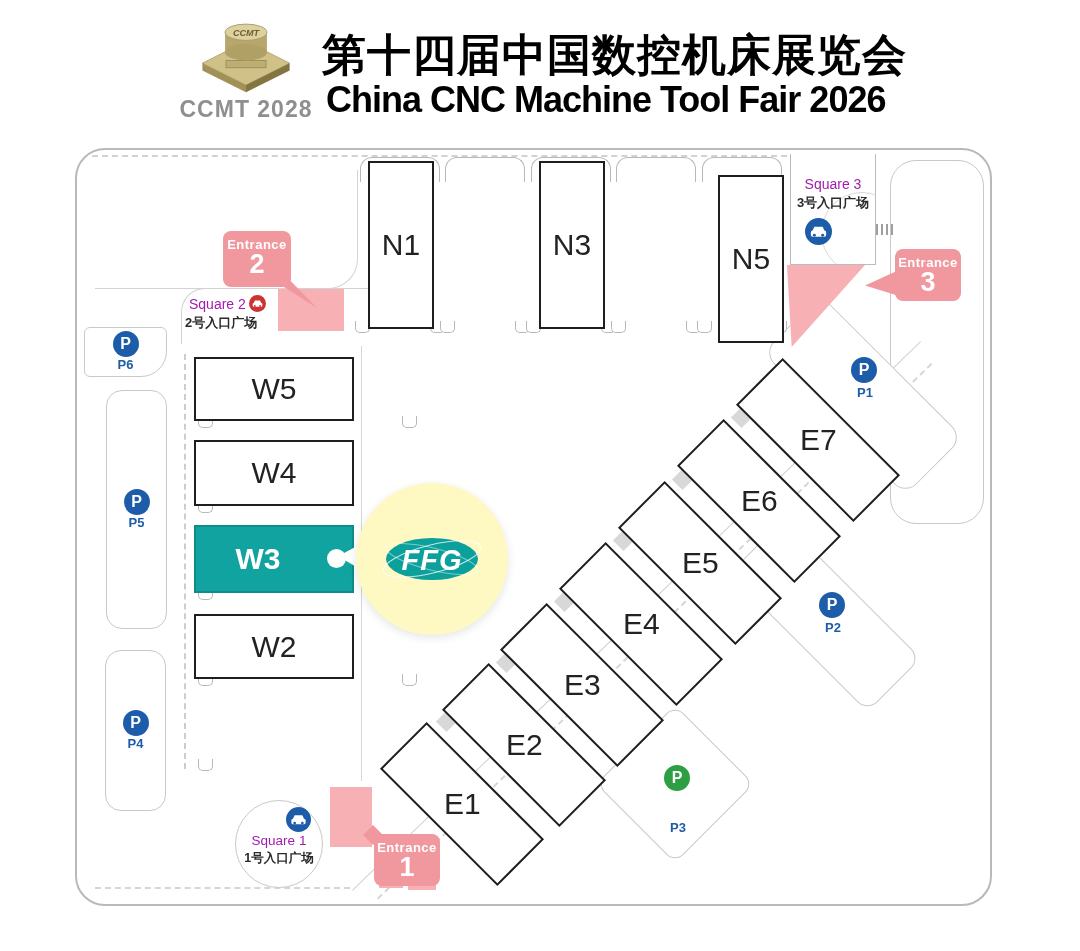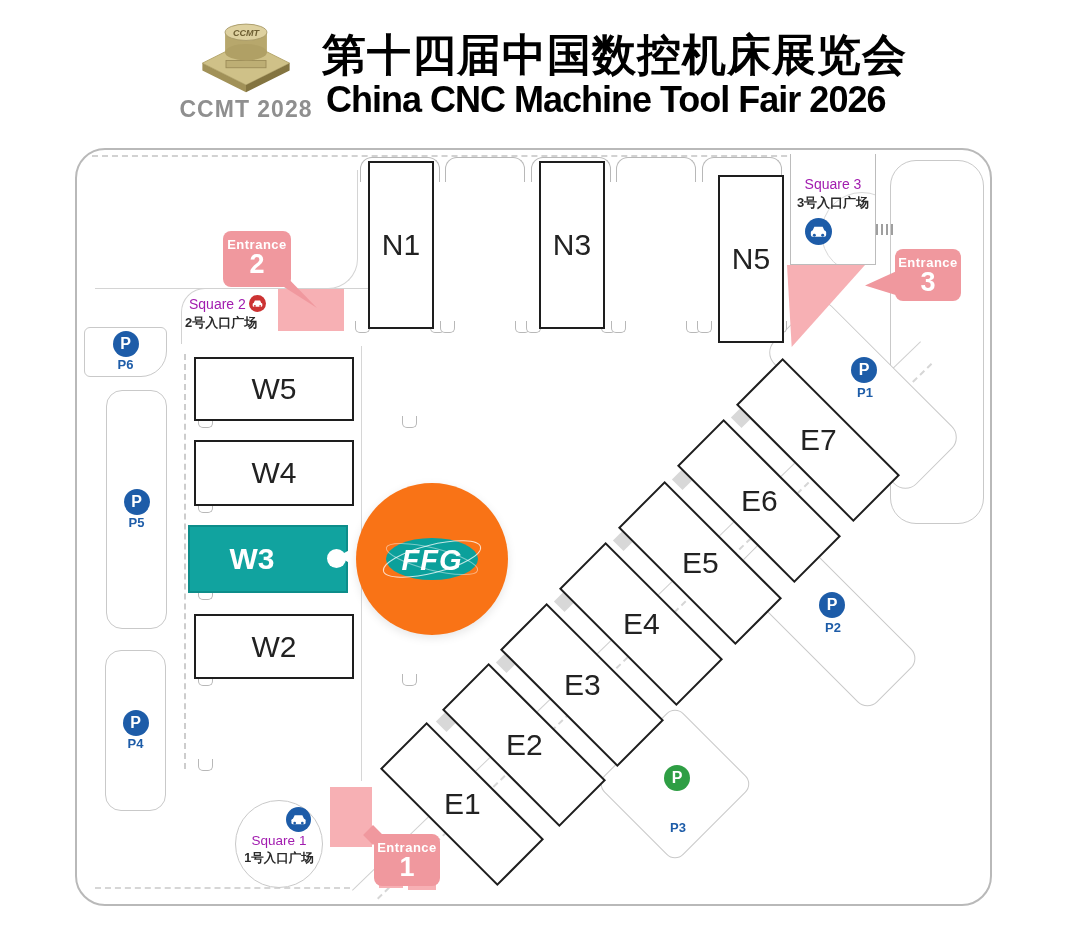--- a/index.html
+++ b/index.html
@@ -45,21 +45,21 @@
   .plabel{font-size:13px;font-weight:700;color:#1d5ca8;z-index:4;}
   .parea{border:1px solid #c9c9c9;background:#fff;z-index:1;}
 
   .sq-en{font-size:14px;font-weight:400;color:#a21caf;white-space:nowrap;}
   .sq-zh{font-size:13px;font-weight:700;color:#2a2a2a;white-space:nowrap;}
 
   .tickrow{display:flex;gap:3px;z-index:2;}
   .tickrow i{display:block;width:2px;height:11px;background:#9f9f9f;}
 
   
-  #callout-circle{left:279px;top:333px;width:152px;height:152px;background:#f97316;border-radius:50%;
+  #callout-circle{left:279px;top:333px;width:152px;height:152px;background:#fef9c3;border-radius:50%;
                   box-shadow:0 3px 10px rgba(0,0,0,.10);z-index:6;display:flex;align-items:center;justify-content:center;}
   #callout-tail{left:261px;top:388px;width:34px;height:38px;background:#fff;
                 clip-path:polygon(0 48%,100% 0,100% 100%);z-index:6;}
   #w3-dot{left:250px;top:399px;width:19px;height:19px;border-radius:50%;background:#fff;z-index:5;}
 </style>
 </head>
 <body>
 
 <div class="abs" style="left:196px;top:16px;width:100px;height:78px;">
   <svg width="100" height="78" viewBox="0 0 110 82">
@@ -178,21 +178,21 @@
       <span class="plabel">P4</span>
     </div>
   </div>
 
   <div class="abs hall" style="left:117px;top:207px;width:156px;height:60px;">
       <span>W5</span>
     </div>
   <div class="abs hall" style="left:117px;top:290px;width:156px;height:62px;">
       <span>W4</span>
     </div>
-  <div class="abs hall hl" style="left:111px;top:375px;width:156px;height:64px;">
+  <div class="abs hall hl" style="left:117px;top:375px;width:156px;height:64px;">
       <span style="transform:translateX(-16px);">W3</span>
     </div>
   <div class="abs hall" style="left:117px;top:464px;width:156px;height:61px;">
       <span>W2</span>
     </div>
 
   <div class="abs door" style="left:121px;top:266px;"></div>
   <div class="abs door" style="left:325px;top:266px;"></div>
   <div class="abs door" style="left:121px;top:351px;"></div>
   <div class="abs door" style="left:325px;top:351px;"></div>

